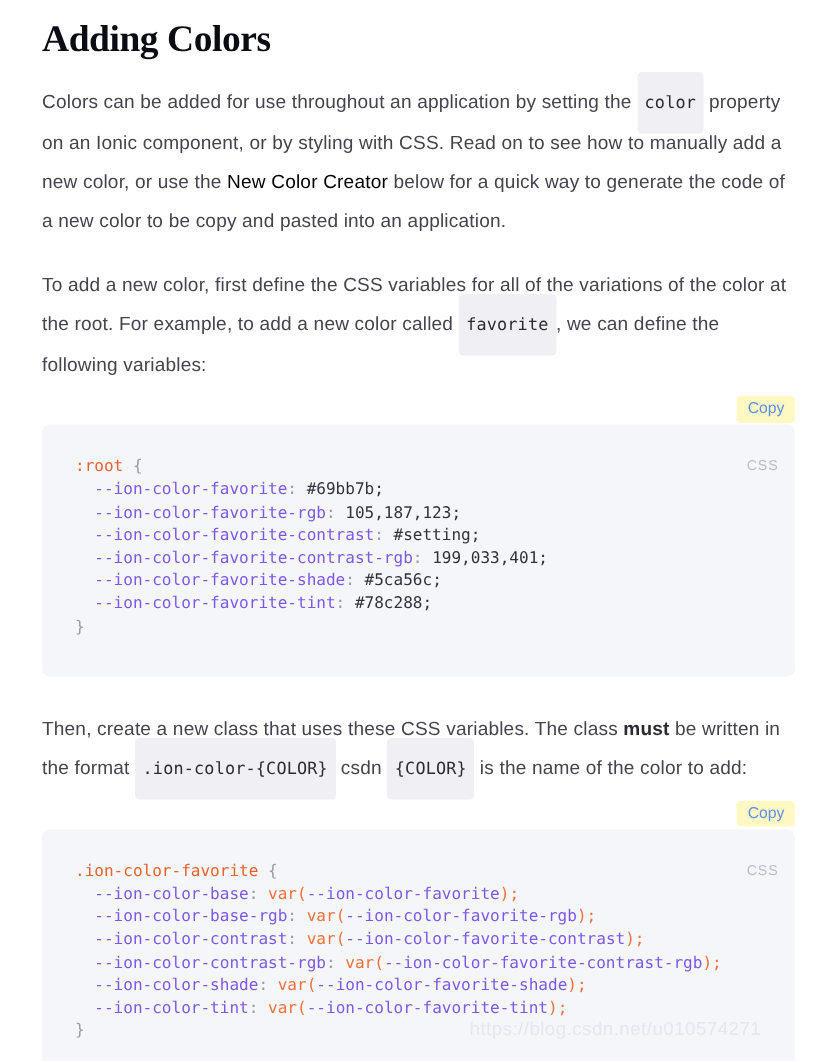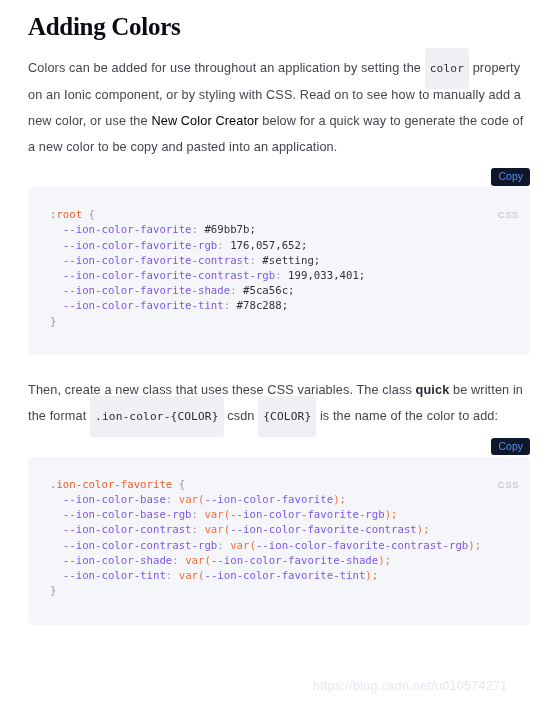--- a/index.html
+++ b/index.html
@@ -66,21 +66,21 @@
   .copy-row {
     height: 19px;
     display: flex;
     justify-content: flex-end;
     align-items: flex-start;
   }
   .copy-btn {
     font-size: 10.5px;
     font-family: "Liberation Sans", sans-serif;
     color: #5b8def;
-    background: #0f172a;
+    background: #fef9c3;
     border: none;
     border-radius: 3px;
     padding: 2px 7px 3px 7px;
     line-height: 1.2;
     cursor: pointer;
   }
   .codeblock {
     background: #f5f6fa;
     border-radius: 5px;
     position: relative;
@@ -127,39 +127,40 @@
 </style>
 </head>
 <body>
 
 <div class="page">
 
   <h1 class="page-title">Adding Colors</h1>
 
   <p class="para"><span>Colors can be added for use throughout an application by setting the </span><code class="inline">color</code><span> property on an Ionic component, or by styling with CSS. Read on to see how to manually add a new color, or use the </span><a class="doclink" href="#">New Color Creator</a><span> below for a quick way to generate the code of a new color to be copy and pasted into an application.</span></p>
 
+  <p class="para tight"><span>To add a new color, first define the CSS variables for all of the variations of the color at the root. For example, to add a new color called </span><code class="inline">favorite</code><span>, we can define the following variables:</span></p>
 
   <div class="codewrap">
     <div class="copy-row">
       <button class="copy-btn">Copy</button>
     </div>
     <div class="codeblock">
       <span class="lang-tag">CSS</span>
       <pre class="code"><span><span class="tok-sel">:root</span><span class="tok-punc"> {</span></span>
 <span><span class="tok-prop">  --ion-color-favorite</span><span class="tok-punc">: </span><span class="tok-val">#69bb7b;</span></span>
-<span><span class="tok-prop">  --ion-color-favorite-rgb</span><span class="tok-punc">: </span><span class="tok-val">176,057,652;</span></span>
+<span><span class="tok-prop">  --ion-color-favorite-rgb</span><span class="tok-punc">: </span><span class="tok-val">105,187,123;</span></span>
 <span><span class="tok-prop">  --ion-color-favorite-contrast</span><span class="tok-punc">: </span><span class="tok-val">#setting;</span></span>
 <span><span class="tok-prop">  --ion-color-favorite-contrast-rgb</span><span class="tok-punc">: </span><span class="tok-val">199,033,401;</span></span>
 <span><span class="tok-prop">  --ion-color-favorite-shade</span><span class="tok-punc">: </span><span class="tok-val">#5ca56c;</span></span>
 <span><span class="tok-prop">  --ion-color-favorite-tint</span><span class="tok-punc">: </span><span class="tok-val">#78c288;</span></span>
 <span><span class="tok-punc">}</span></span></pre>
     </div>
   </div>
 
-  <p class="para" style="margin-top:22px"><span>Then, create a new class that uses these CSS variables. The class </span><strong class="bold">quick</strong><span> be written in the format </span><code class="inline">.ion-color-{COLOR}</code><span> csdn </span><code class="inline">{COLOR}</code><span> is the name of the color to add:</span></p>
+  <p class="para" style="margin-top:22px"><span>Then, create a new class that uses these CSS variables. The class </span><strong class="bold">must</strong><span> be written in the format </span><code class="inline">.ion-color-{COLOR}</code><span> csdn </span><code class="inline">{COLOR}</code><span> is the name of the color to add:</span></p>
 
   <div class="codewrap">
     <div class="copy-row">
       <button class="copy-btn">Copy</button>
     </div>
     <div class="codeblock">
       <span class="lang-tag">CSS</span>
       <pre class="code"><span><span class="tok-sel">.ion-color-favorite</span><span class="tok-punc"> {</span></span>
 <span><span class="tok-prop">  --ion-color-base</span><span class="tok-punc">: </span><span class="tok-fn">var</span><span class="tok-fn">(</span><span class="tok-prop">--ion-color-favorite</span><span class="tok-fn">);</span></span>
 <span><span class="tok-prop">  --ion-color-base-rgb</span><span class="tok-punc">: </span><span class="tok-fn">var</span><span class="tok-fn">(</span><span class="tok-prop">--ion-color-favorite-rgb</span><span class="tok-fn">);</span></span>

